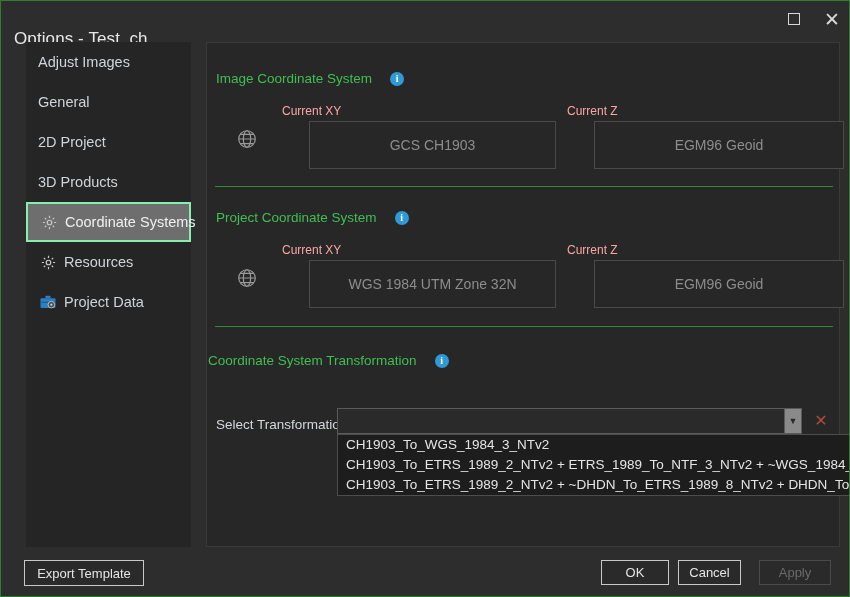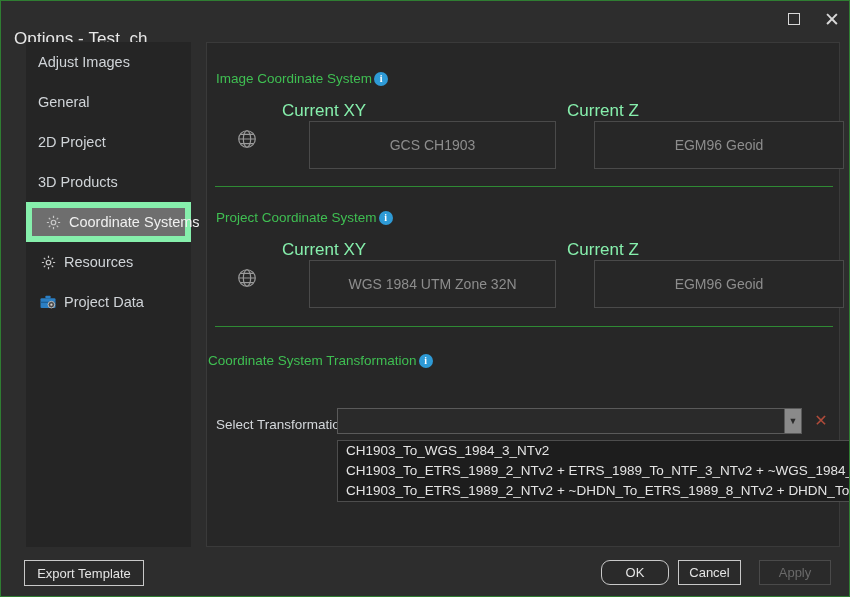--- a/index.html
+++ b/index.html
@@ -54,21 +54,21 @@
     position: relative;
     height: 40px;
     display: flex; align-items: center;
     padding-left: 11px;
     color: #d0d4d8;
     font-size: 14.5px;
     border: 1px solid transparent;
   }
   .nav-item.selected {
     background: #6e6e6e;
-    border: 6px solid #86efac;
+    border: 2px solid #86efac;
     color: #f0f0f0;
   }
   .nav-item .nav-ico {
     width: 20px; height: 20px;
     margin-right: 6px;
     display: inline-flex; align-items: center; justify-content: center;
     flex: 0 0 auto;
   }
   .nav-label { white-space: nowrap; }
 
@@ -77,34 +77,34 @@
     position: absolute; left: 205px; top: 41px;
     width: 634px; height: 505px;
     background: #272727;
     border: 1px solid #3a3a3a;
   }
   .section { position: absolute; left: 0; width: 634px; }
   .sec-title {
     font-size: 13.5px;
     color: #3fbf52;
     display: flex; align-items: center;
-    gap: 2px;
+    gap: 18px;
   }
   .info-ico {
     width: 14px; height: 14px; border-radius: 50%;
     background: #2e9ad6;
     color: #ffffff;
     font-size: 10px; font-weight: bold;
     display: inline-flex; align-items: center; justify-content: center;
     font-family: "Liberation Serif", serif;
     line-height: 1;
   }
   .field-label {
-    font-size: 17px;
-    color: #86efac;
+    font-size: 12px;
+    color: #fca5a5;
   }
   .readonly-box {
     height: 48px;
     border: 1px solid #4a4a4a;
     background: #272727;
     display: flex; align-items: center; justify-content: center;
     color: #8d8d8d;
     font-size: 14px;
     margin-left: 28px;
   }
@@ -155,21 +155,20 @@
 
   
   .dropdown {
     position: absolute;
     left: 336px; top: 433px;
     width: 514px;
     background: #1d1d1d;
     border: 1px solid #4d4d4d;
     z-index: 40;
     overflow: hidden;
-    margin-top: 6px;
   }
   .dd-item {
     height: 20px;
     line-height: 20px;
     padding: 0 0 0 8px;
     color: #e4e4e4;
     font-size: 13.5px;
     white-space: nowrap;
   }
 
@@ -188,21 +187,21 @@
     font-size: 13px;
     font-family: "Liberation Sans", sans-serif;
     display: flex; align-items: center; justify-content: center;
     cursor: default;
   }
   .btn.disabled {
     border-color: #4a4a4a;
     color: #6a6a6a;
   }
   #export-template { left: 23px; top: 559px; width: 120px; height: 26px; }
-  #ok-button     { left: 600px; top: 559px; width: 68px; border-radius: 9px; }
+  #ok-button     { left: 600px; top: 559px; width: 68px; }
   #cancel-button { left: 677px; top: 559px; width: 63px; }
   #apply-button  { left: 758px; top: 559px; width: 72px; }
 </style>
 </head>
 <body>
 
 <div class="window">
 
   <div class="titlebar">
     <span class="title-text">Options - Test_ch</span>

